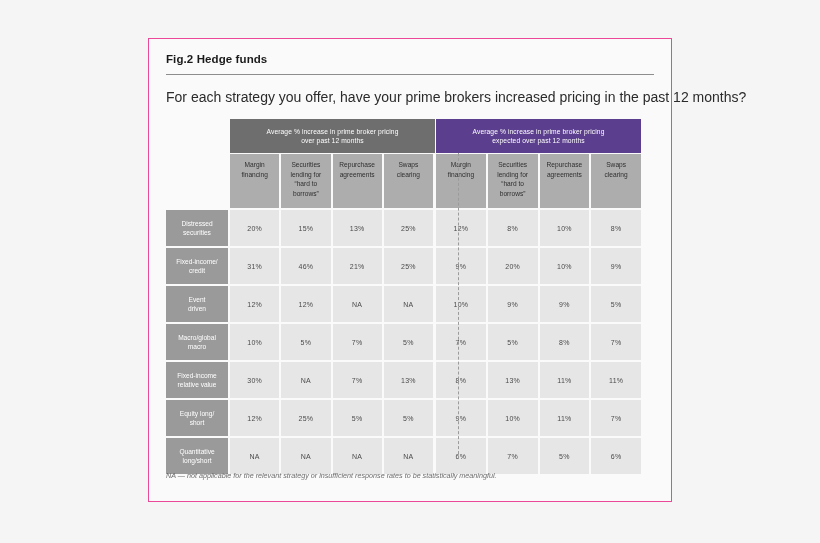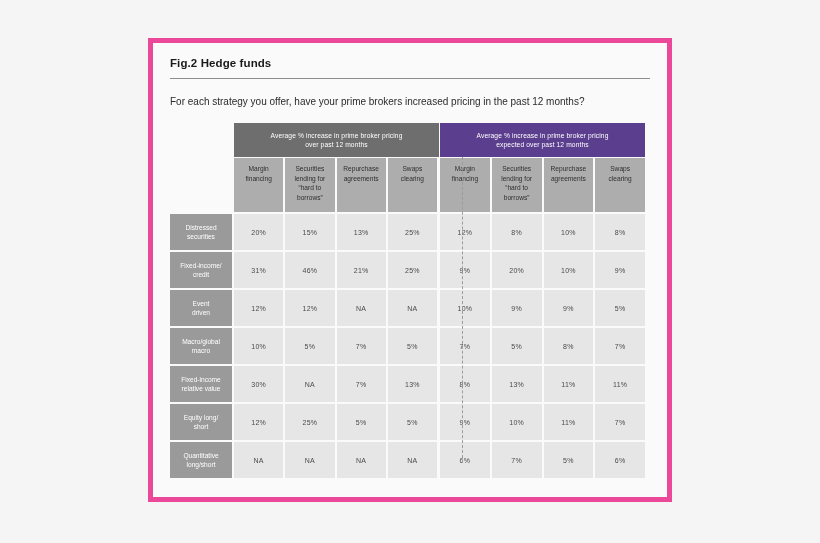--- a/index.html
+++ b/index.html
@@ -17,21 +17,21 @@
 
   
   #figure-card {
     position: absolute;
     left: 148px;
     top: 38px;
     width: 524px;
     height: 464px;
     box-sizing: border-box;
     background: #fafafa;
-    border: 5px solid #ec4899;
+    border: 1px solid #ec4899;
   }
 
   .card-inner {
     padding: 12px 17px 0 17px;
   }
 
   
   #figure-title {
     font-size: 11.5px;
     font-weight: bold;
@@ -41,21 +41,21 @@
   }
 
   #title-rule {
     height: 1px;
     background: #8d8d8d;
     margin: 9px 0 8px 0;
   }
 
   
   .question-line {
-    font-size: 10px;
+    font-size: 14px;
     color: #2b2b2b;
     line-height: 13.5px;
     white-space: nowrap;
     margin-top: 16px;
   }
 
   
   #pricing-table {
     position: absolute;
     left: 17px;
@@ -393,13 +393,14 @@
             <div class="data-cell">7%</div>
             <div class="data-cell">5%</div>
             <div class="data-cell">6%</div>
           </div>
         </div>
       </div>
 
     <div id="section-divider"></div>
   </div>
 
+  <div id="footnote">NA — not applicable for the relevant strategy or insufficient response rates to be statistically meaningful.</div>
 </div>
 
 </body></html>

